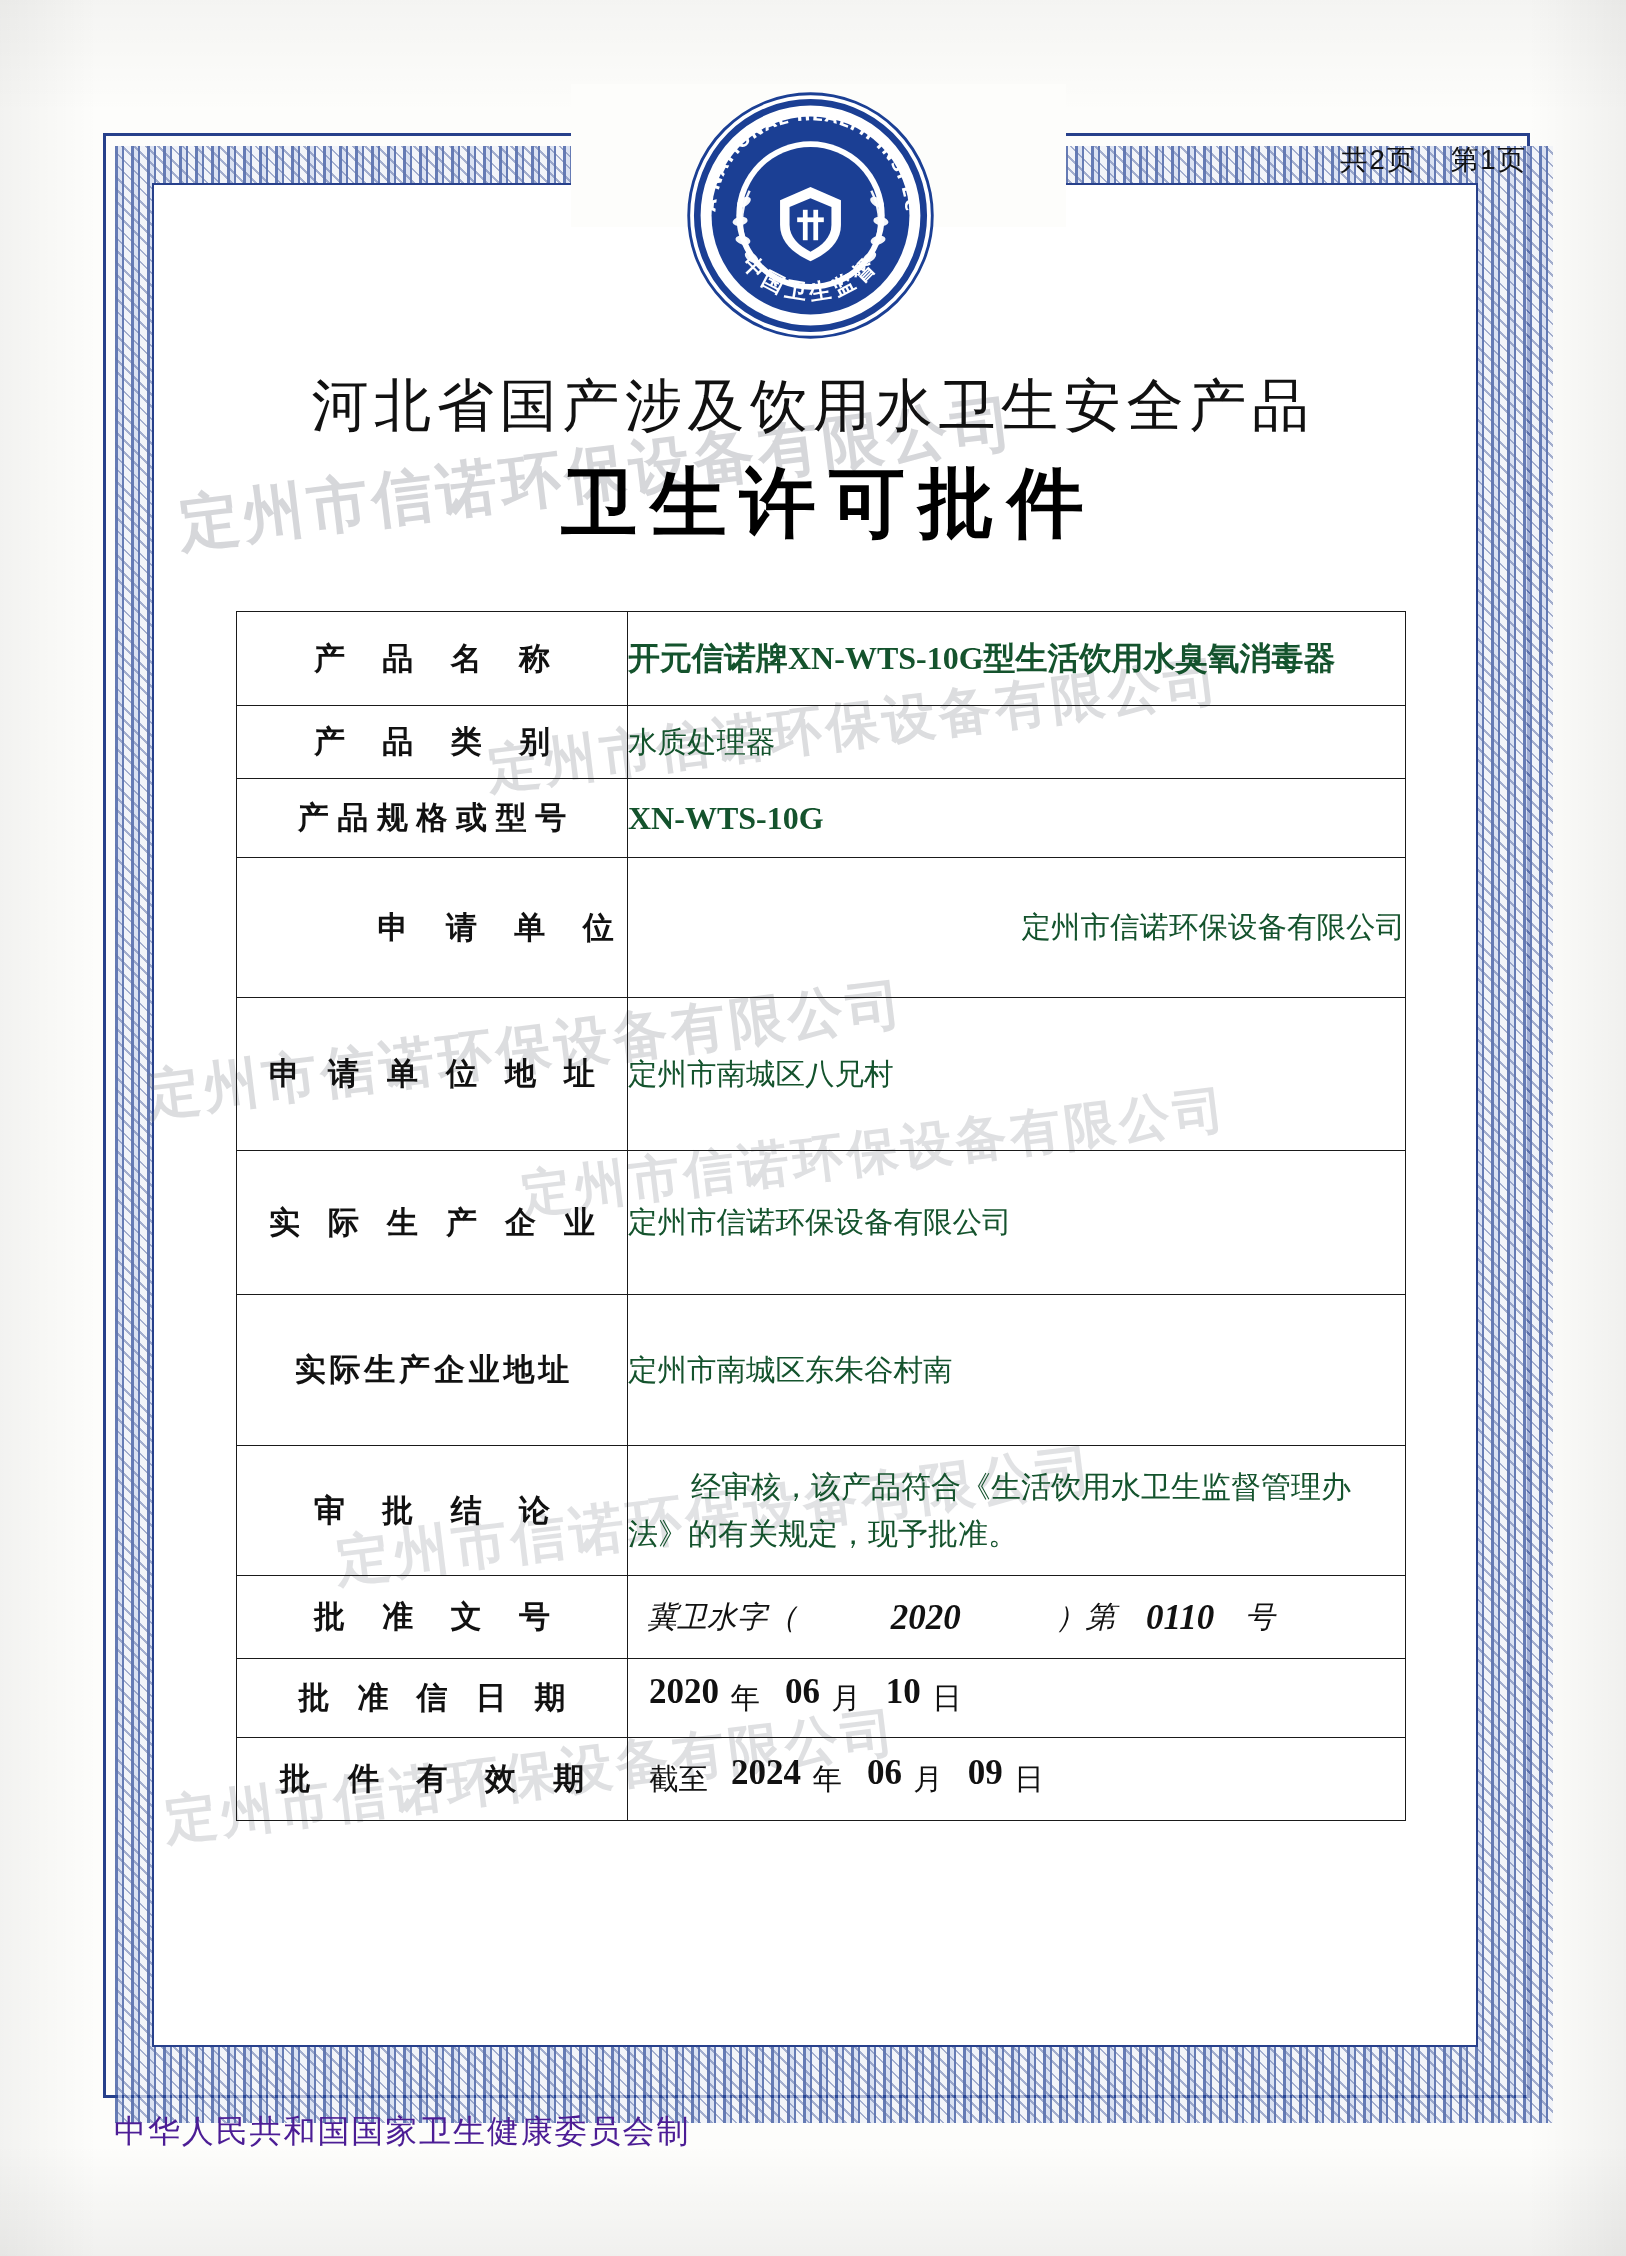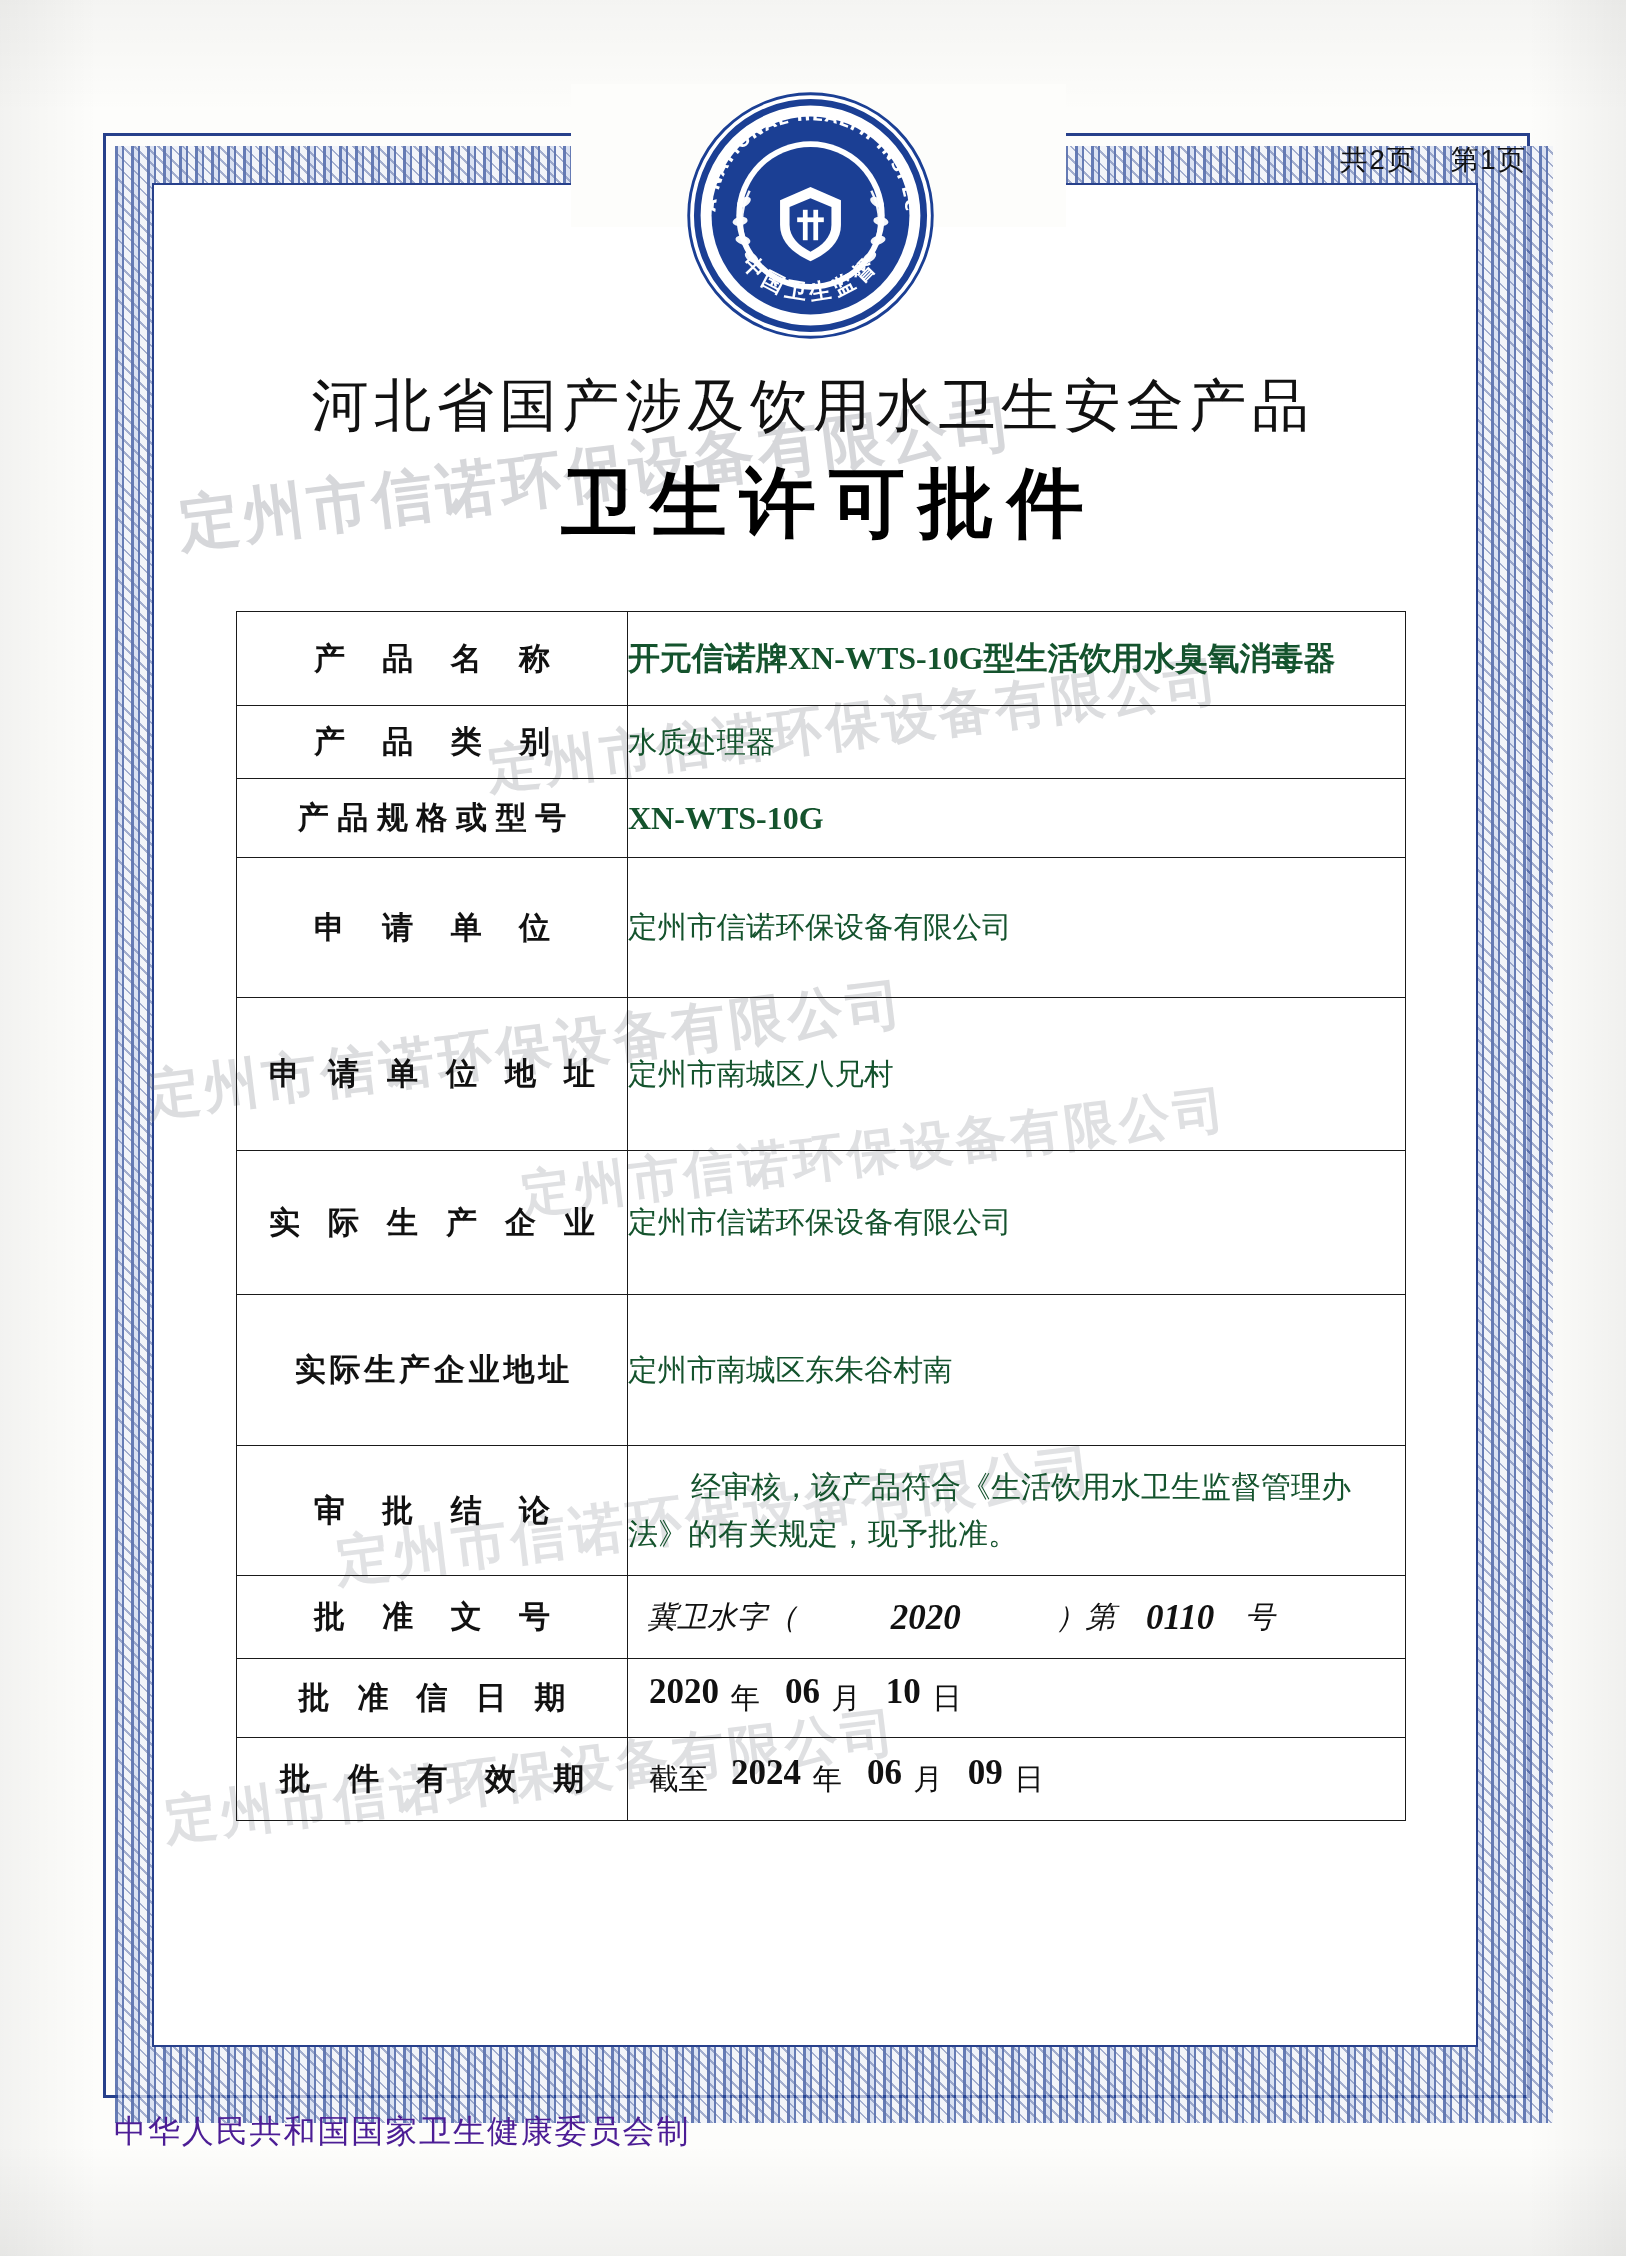--- a/index.html
+++ b/index.html
@@ -183,21 +183,21 @@
     text-indent: 63px;
     line-height: 1.55;
     font-size: 30px;
     vertical-align: middle;
   }
 
   
   .r-name td { height: 93px; }
   .r-cat td { height: 72px; }
   .r-spec td { height: 78px; }
-  .r-applicant td { height: 139px; }
+  .r-applicant td { height: 139px; text-align: right; }
   .r-addr td { height: 152px; }
   .r-factory td { height: 143px; }
   .r-faddr td { height: 150px; }
   .r-concl td { height: 129px; }
   .r-docno td { height: 82px; }
   .r-date td { height: 78px; }
   .r-valid td { height: 82px; }
 
   
   .docno-line {

